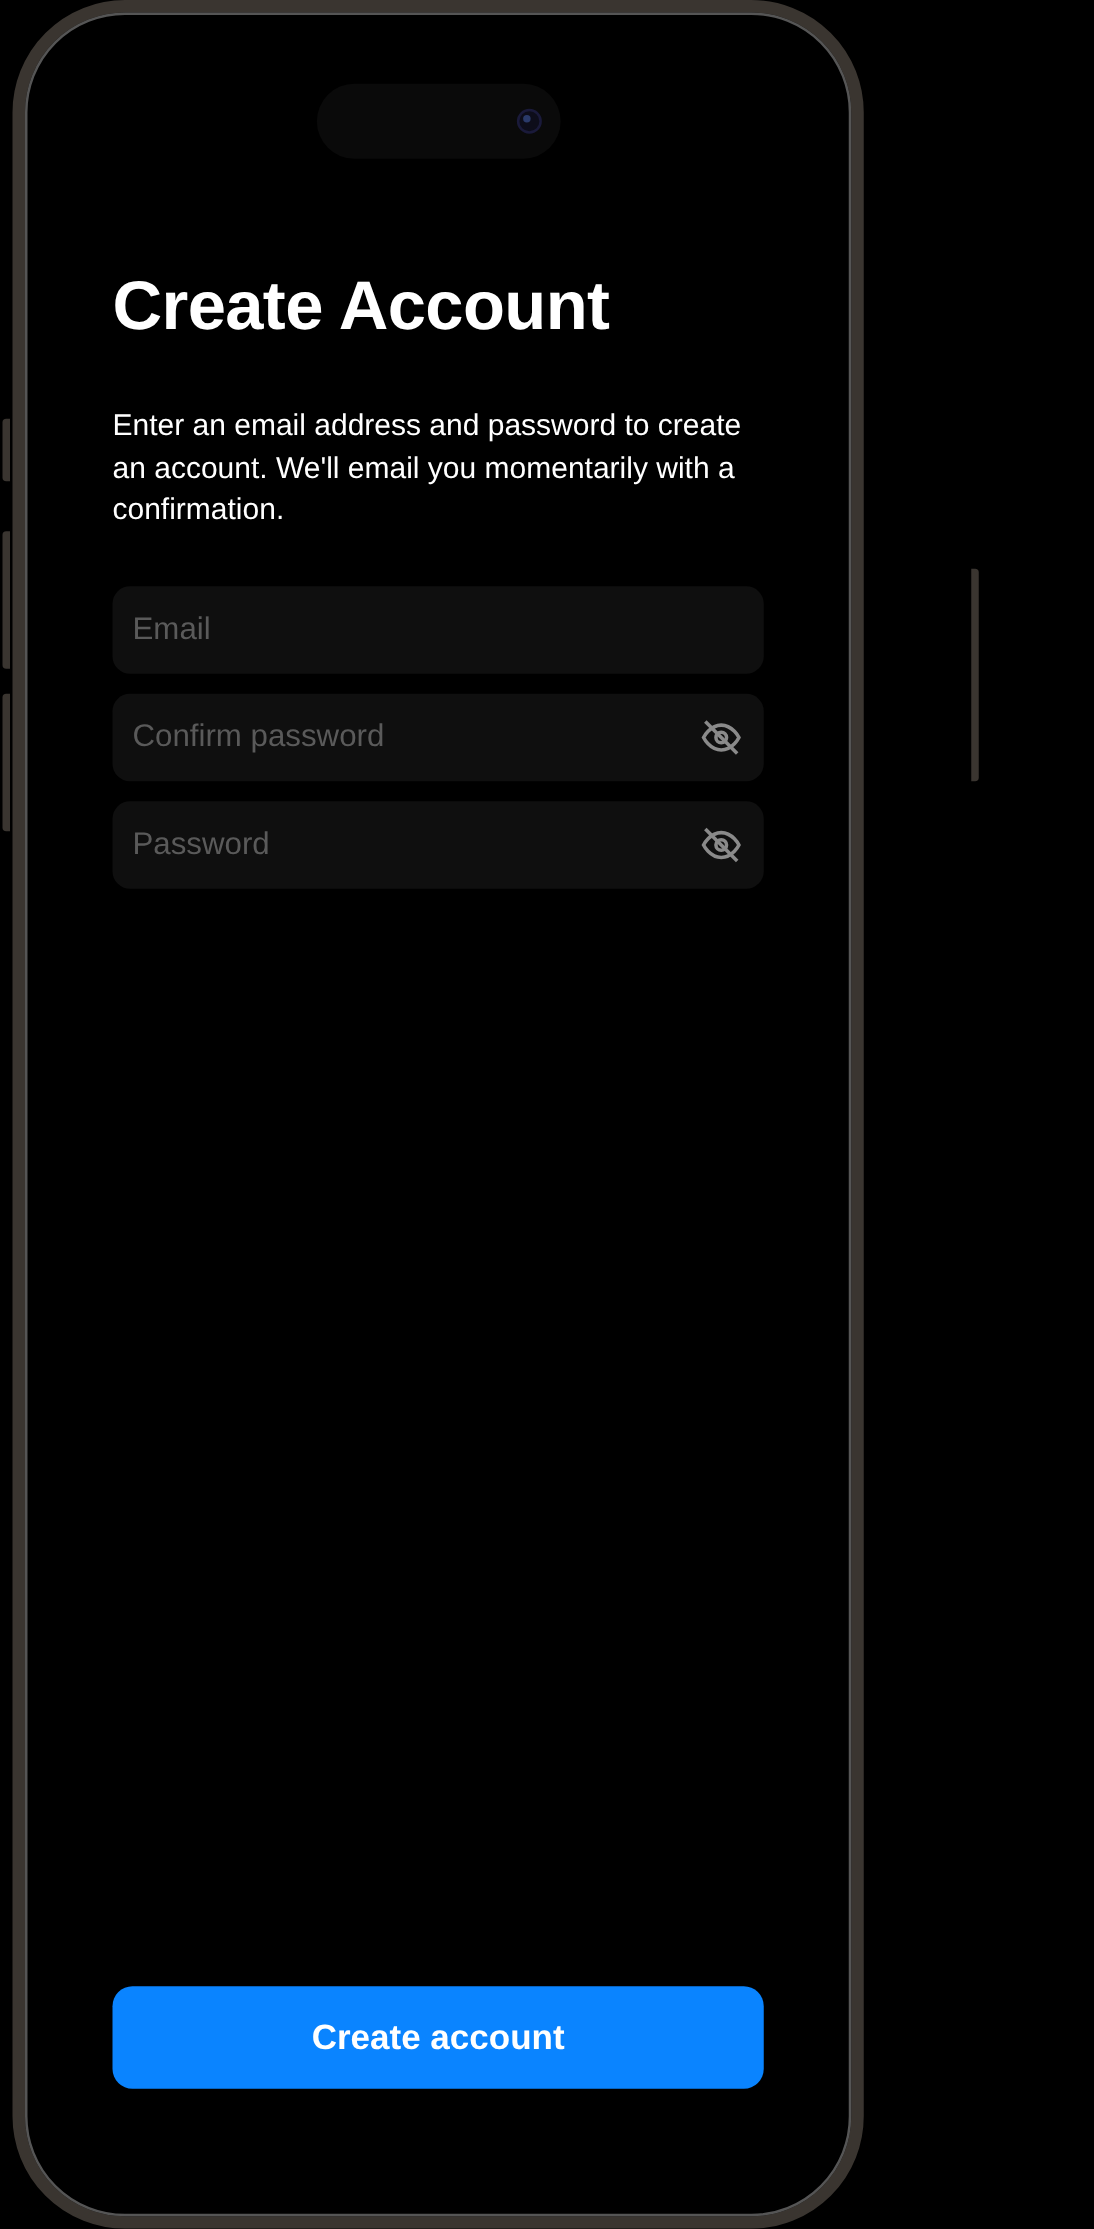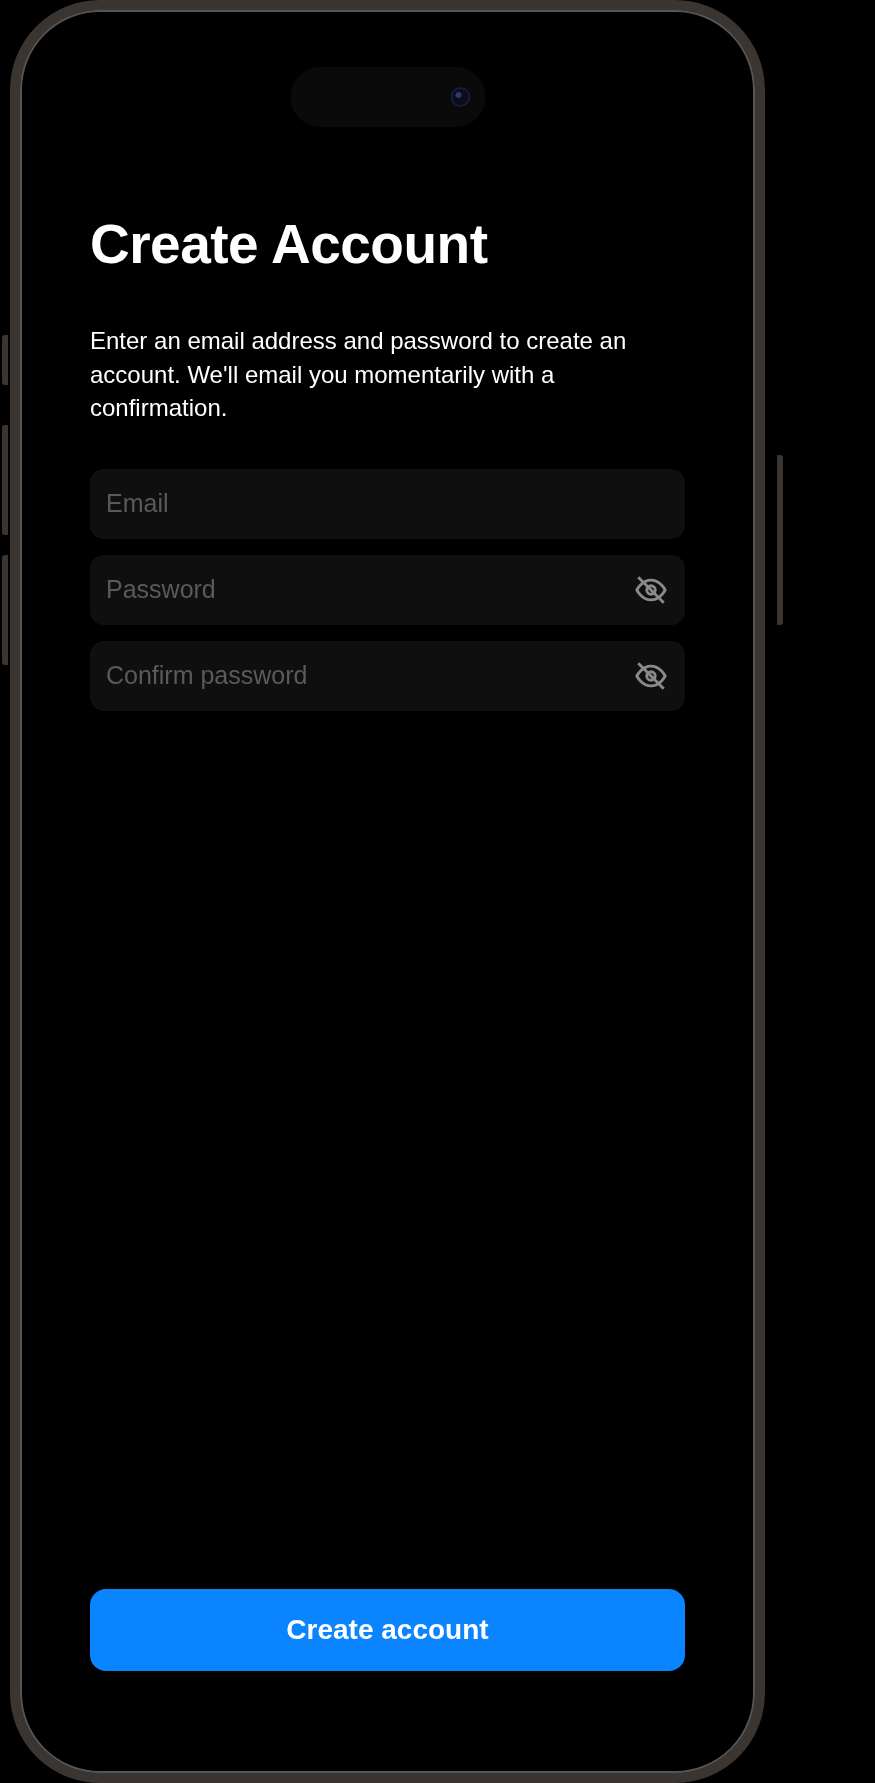--- a/index.html
+++ b/index.html
@@ -14,21 +14,21 @@
       width: 875px;
       height: 1783px;
       position: relative;
       overflow: hidden;
     }
     
     .phone-frame {
       position: absolute;
       left: 10px;
       top: 0;
-      width: 755px;
+      width: 681px;
       height: 1783px;
       border-radius: 90px;
       border: 10px solid #3a3530;
       background: #000;
       box-shadow: inset 0 0 0 3px #1a1a1a;
     }
     
     .phone-frame-inner {
       position: absolute;
       inset: 0;
@@ -224,41 +224,41 @@
 
       <p class="page-subtitle">Enter an email address and password to create an account. We'll email you momentarily with a confirmation.</p>
 
       <div class="form-fields">
 
         <div class="input-wrapper">
           <input type="email" class="text-input" placeholder="Email" style="">
         </div>
 
         <div class="input-wrapper">
+          <input type="password" class="text-input" placeholder="Confirm password" style="">
+          <div class="eye-icon">
+            <svg viewBox="0 0 24 24" fill="none" stroke="#8a8a8a" stroke-width="2">
+              <path d="M2 12s3.5-7 10-7 10 7 10 7-3.5 7-10 7-10-7-10-7z"></path>
+              <circle cx="12" cy="12" r="3"></circle>
+              <line x1="3" y1="3" x2="21" y2="21"></line>
+            </svg>
+          </div>
+        </div>
+
+        <div class="input-wrapper">
           <input type="password" class="text-input" placeholder="Password" style="">
           <div class="eye-icon">
             <svg viewBox="0 0 24 24" fill="none" stroke="#8a8a8a" stroke-width="2">
               <path d="M2 12s3.5-7 10-7 10 7 10 7-3.5 7-10 7-10-7-10-7z"></path>
               <circle cx="12" cy="12" r="3"></circle>
               <line x1="3" y1="3" x2="21" y2="21"></line>
             </svg>
           </div>
         </div>
 
-        <div class="input-wrapper">
-          <input type="password" class="text-input" placeholder="Confirm password" style="">
-          <div class="eye-icon">
-            <svg viewBox="0 0 24 24" fill="none" stroke="#8a8a8a" stroke-width="2">
-              <path d="M2 12s3.5-7 10-7 10 7 10 7-3.5 7-10 7-10-7-10-7z"></path>
-              <circle cx="12" cy="12" r="3"></circle>
-              <line x1="3" y1="3" x2="21" y2="21"></line>
-            </svg>
-          </div>
-        </div>
-
       </div>
 
       <div class="spacer"></div>
 
       <button class="primary-button">Create account</button>
 
     </div>
   </div>
 </div>
 

